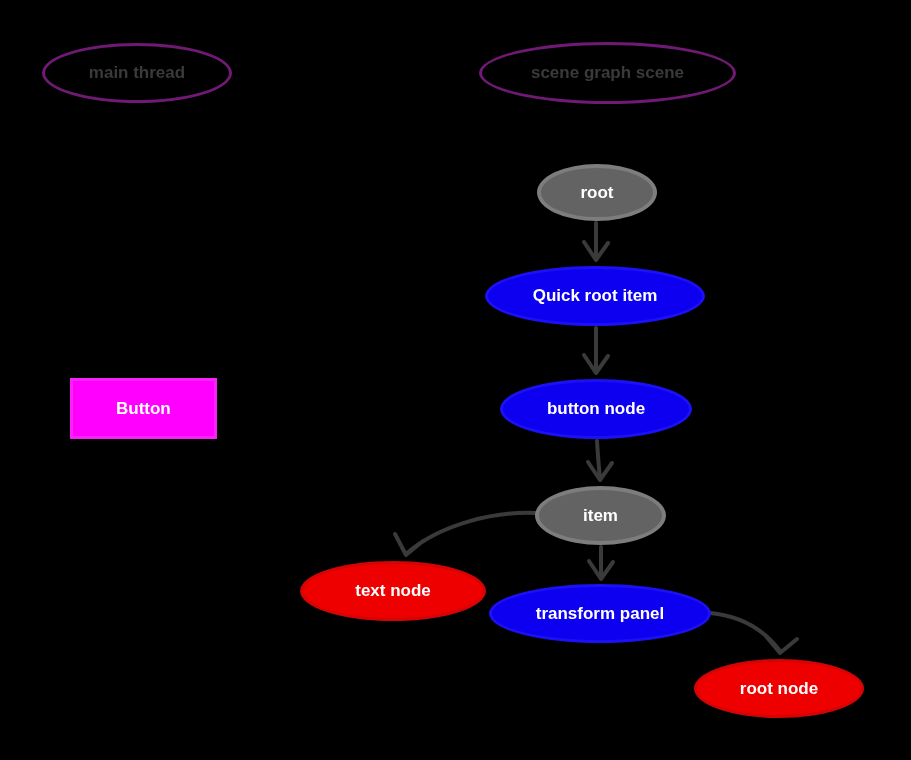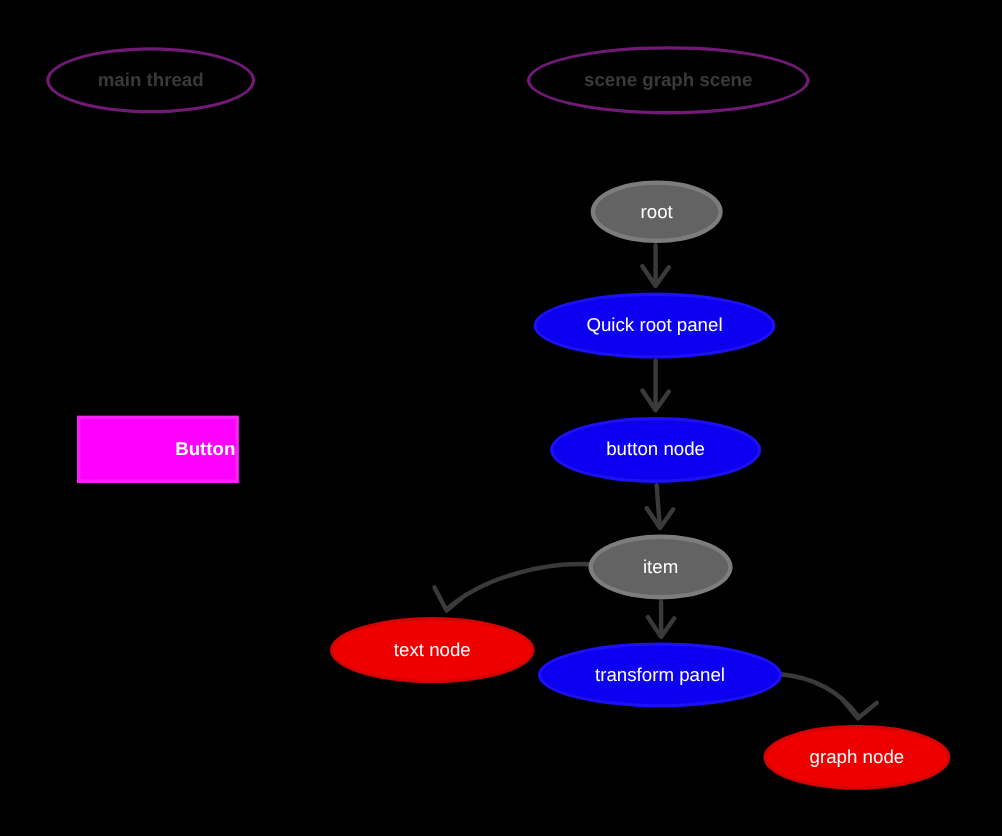--- a/index.html
+++ b/index.html
@@ -34,21 +34,21 @@
     display: flex;
     align-items: center;
     justify-content: center;
     white-space: nowrap;
   }
   .node {
     position: absolute;
     box-sizing: border-box;
     border-radius: 50%;
     color: #ffffff;
-    font-weight: normal;
+    font-weight: bold;
     font-size: 17px;
     display: flex;
     align-items: center;
     justify-content: center;
     white-space: nowrap;
   }
   .node-gray { background: #636363; border: 4px solid #7d7d7d; }
   .node-blue { background: #0d00f0; border: 3px solid #1c10f5; }
   .node-red  { background: #ee0000; border: 3px solid #d40404; }
 
@@ -70,21 +70,22 @@
     width: 147px;
     height: 61px;
     box-sizing: border-box;
     background: #ff00ff;
     border: 3px solid #f923f9;
     color: #ffffff;
     font-weight: bold;
     font-size: 17px;
     display: flex;
     align-items: center;
-    justify-content: flex-end;
+    justify-content: flex-start;
+    padding-left: 43px;
   }
   #watermark {
     position: absolute;
     left: 22px;
     top: 714px;
     color: #cccccc;
     font-weight: bold;
     font-size: 20px;
     letter-spacing: 0.5px;
   }
@@ -114,36 +115,36 @@
     <span>main thread</span>
   </div>
   <div class="thread-ellipse" id="t-scene">
     <span>scene graph scene</span>
   </div>
 
   <div class="node node-gray" id="n-root">
     <span>root</span>
   </div>
   <div class="node node-blue" id="n-quick">
-    <span>Quick root panel</span>
+    <span>Quick root item</span>
   </div>
   <div class="node node-blue" id="n-buttonnode">
     <span>button node</span>
   </div>
   <div class="node node-gray" id="n-node">
     <span>item</span>
   </div>
   <div class="node node-red" id="n-panel">
     <span>text node</span>
   </div>
   <div class="node node-blue" id="n-transform">
     <span>transform panel</span>
   </div>
   <div class="node node-red" id="n-text">
-    <span>graph node</span>
+    <span>root node</span>
   </div>
 
   <div id="ui-button">
     <span>Button</span>
   </div>
 
 
 </div>
 
 </body></html>

